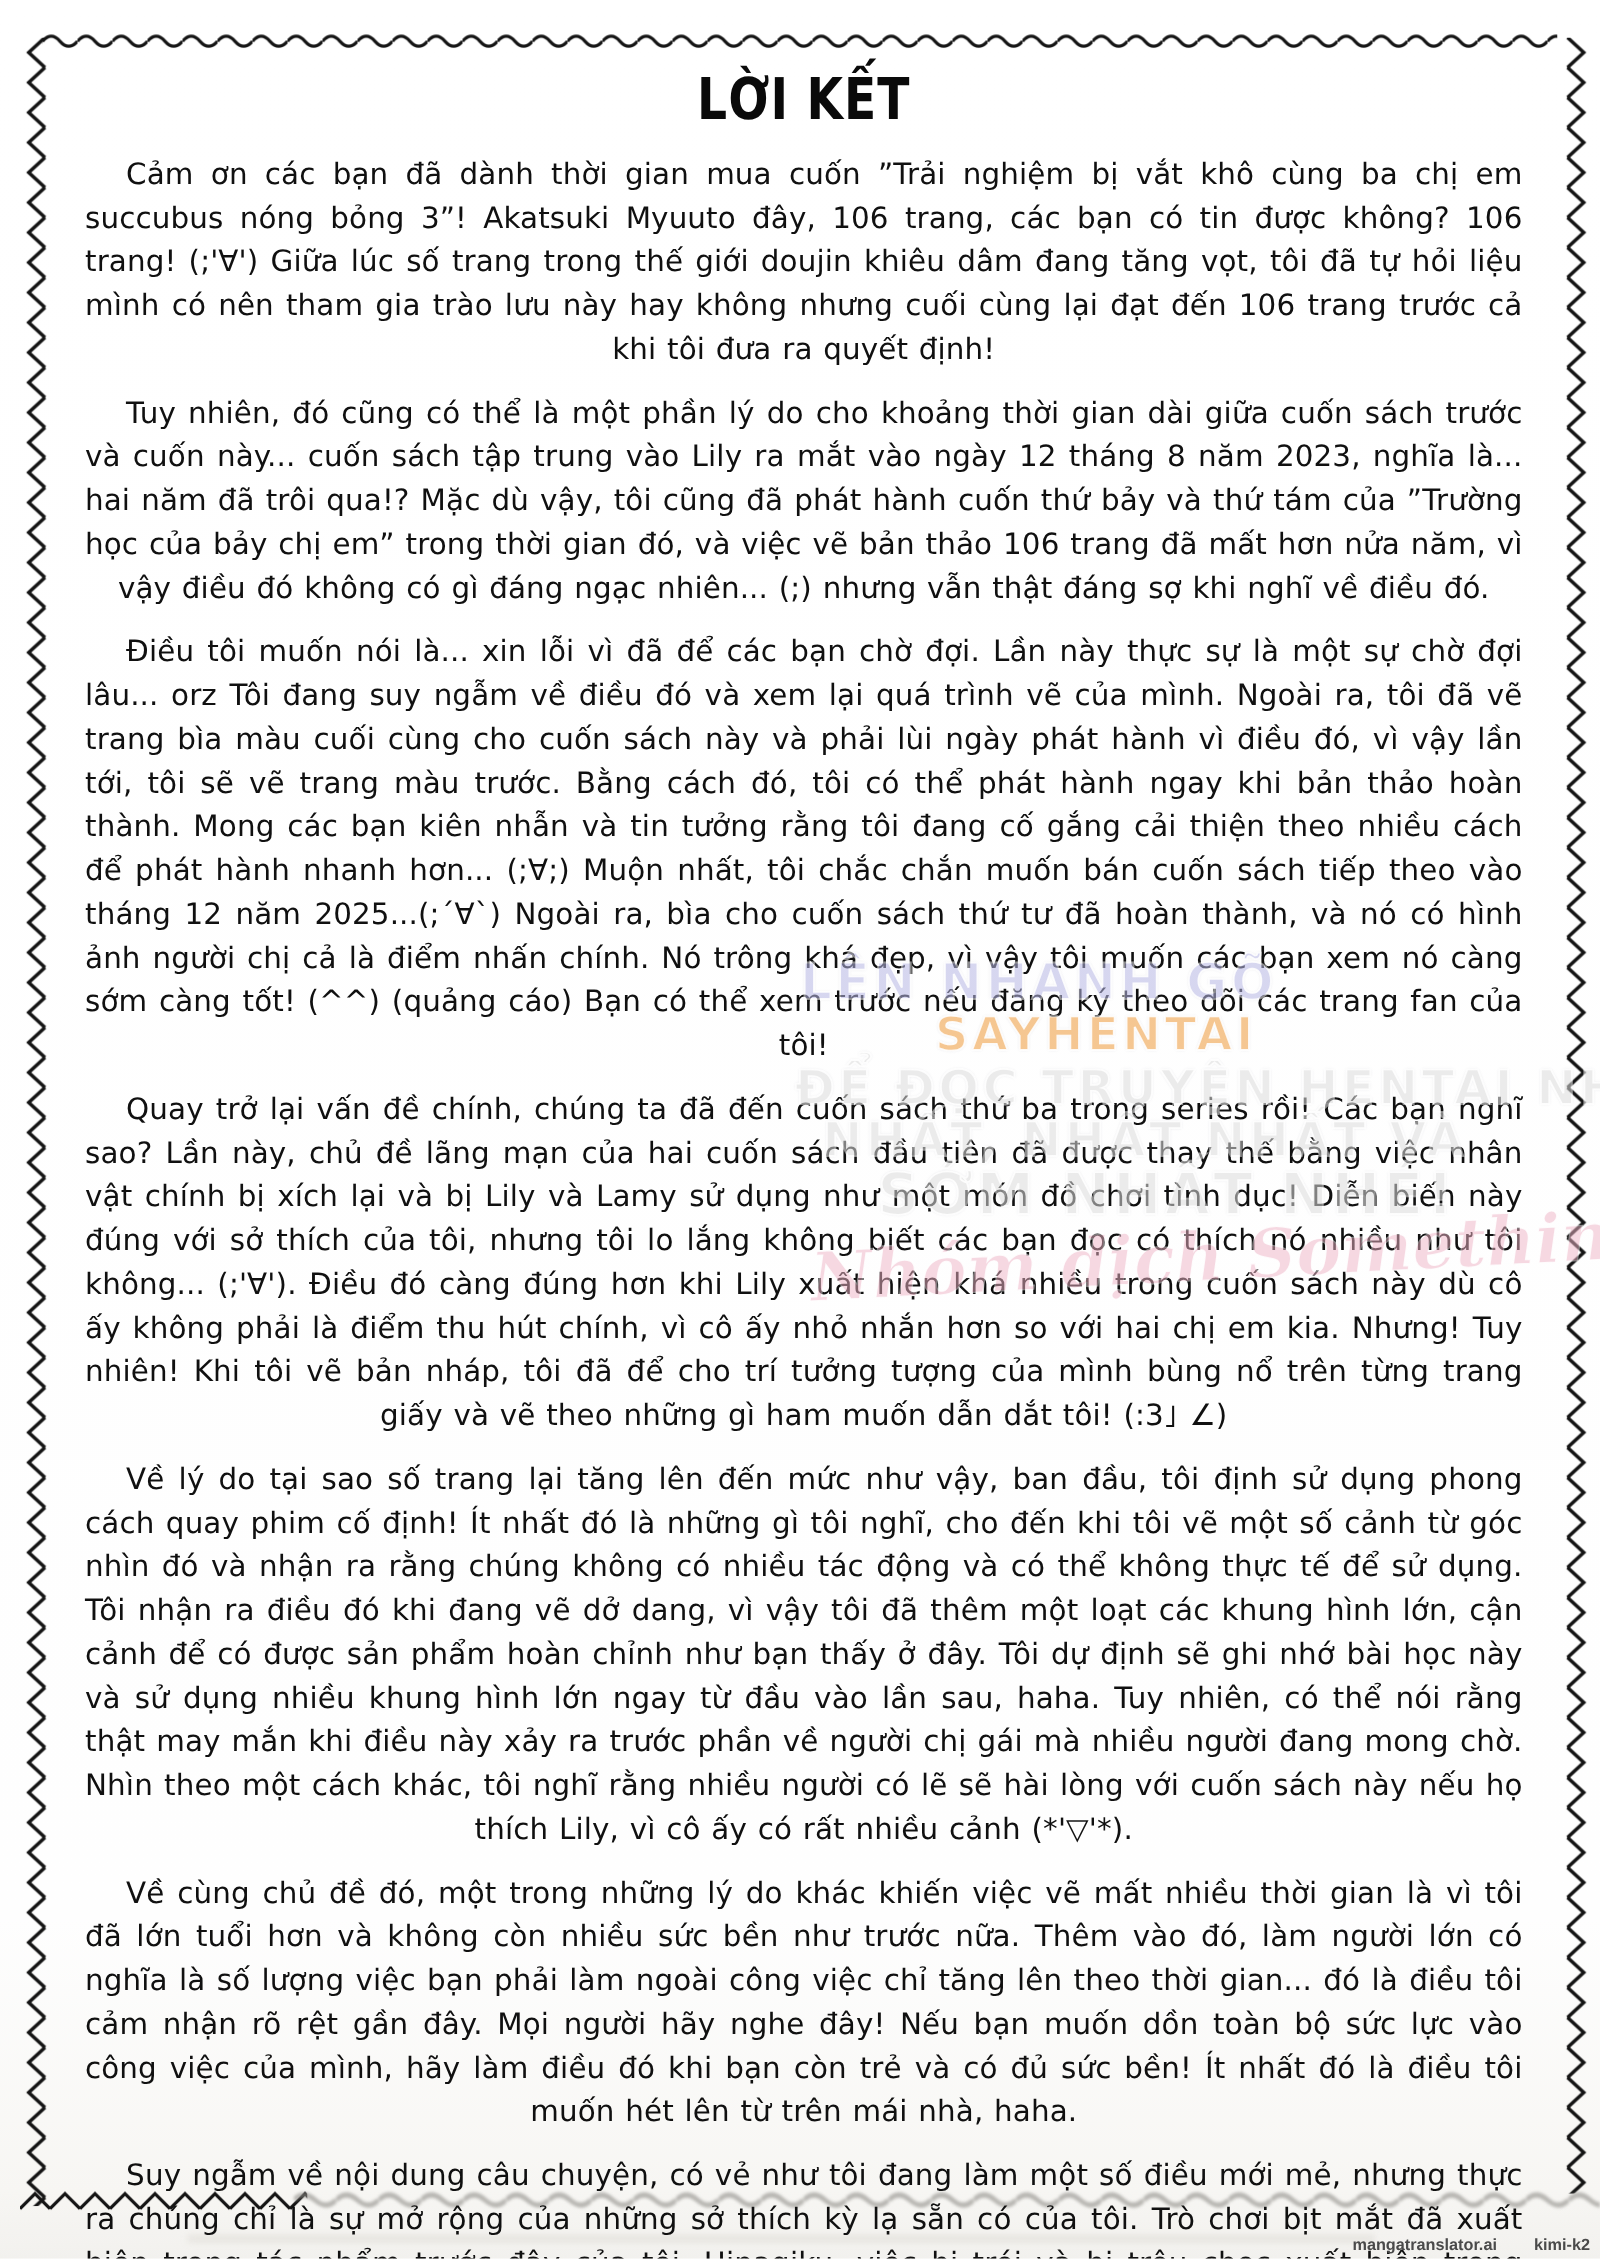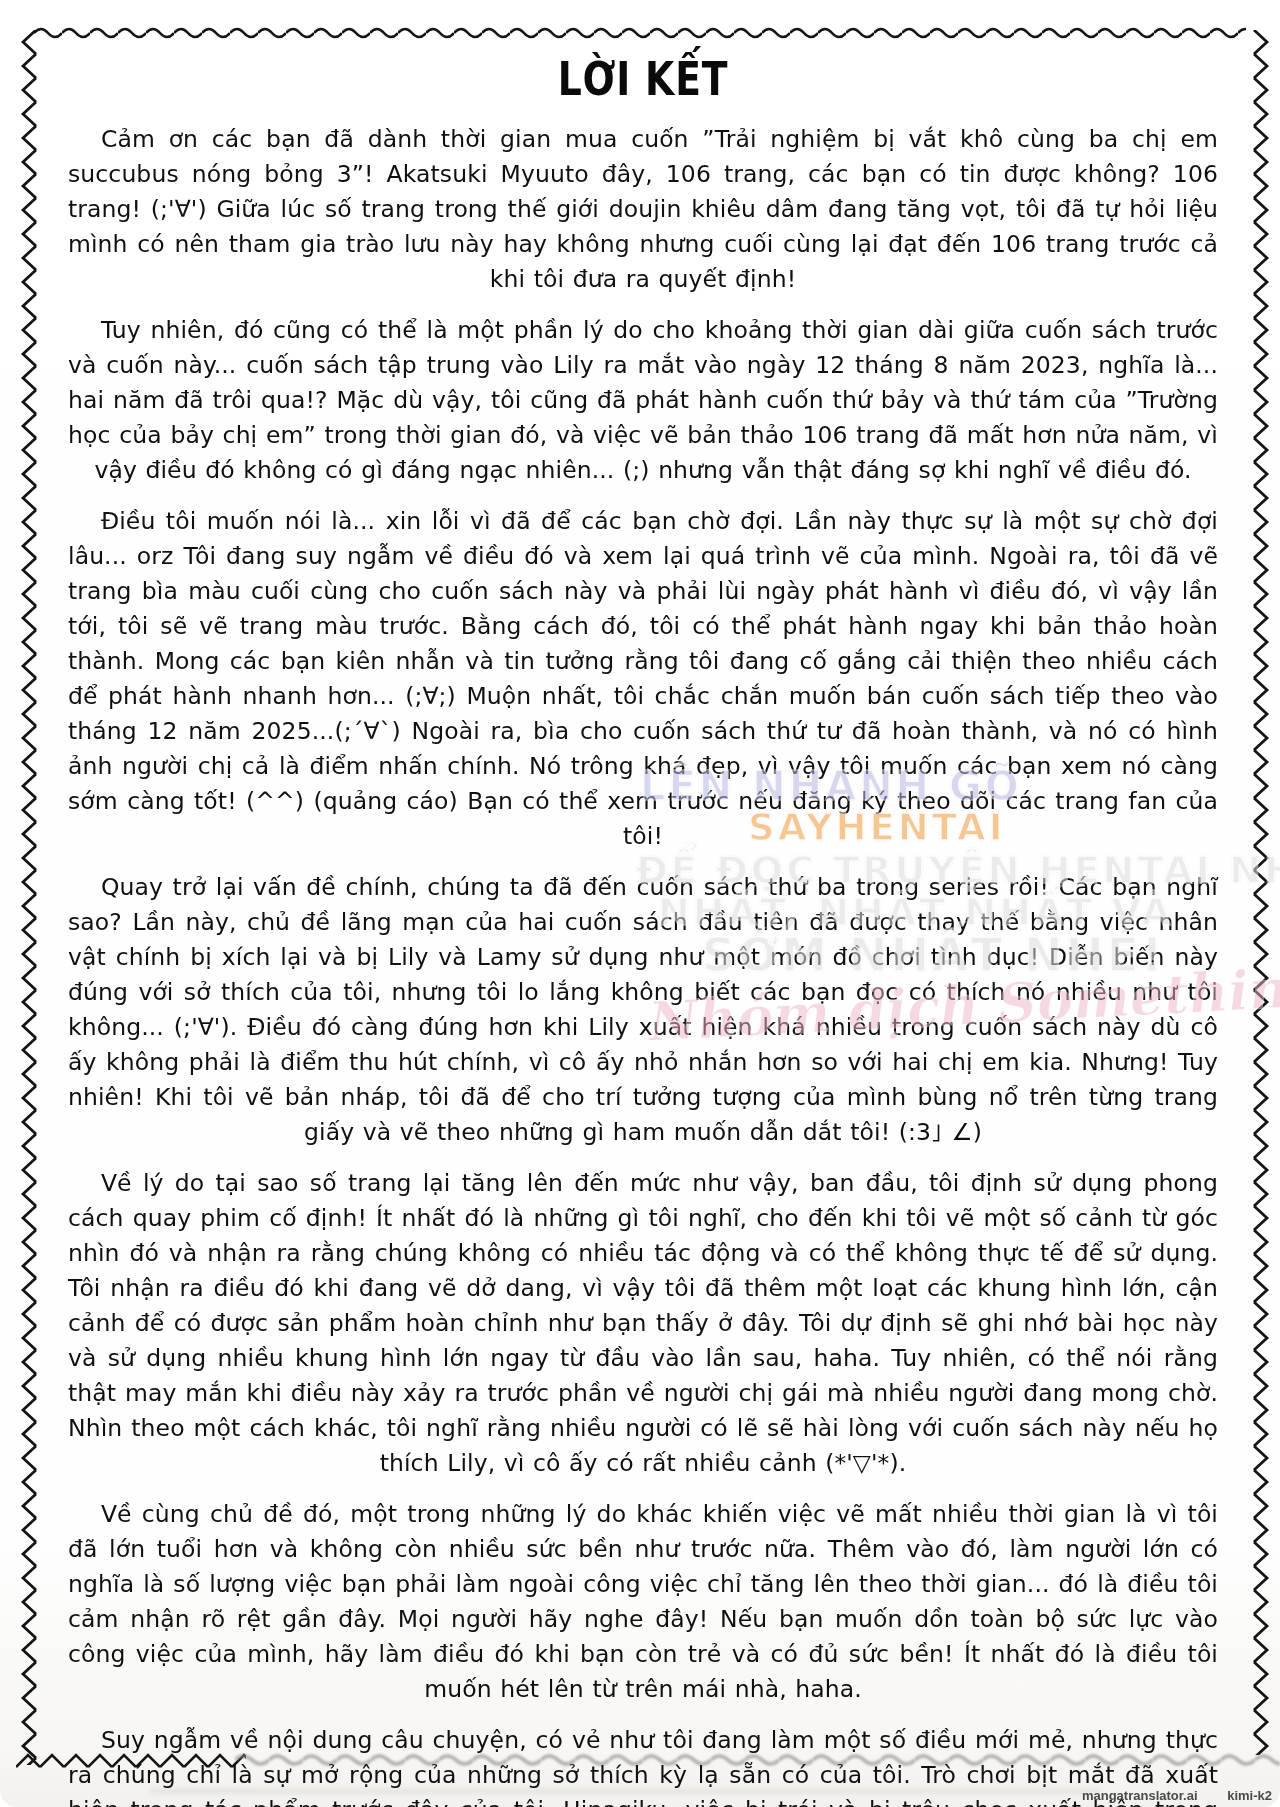--- a/index.html
+++ b/index.html
@@ -3,21 +3,20 @@
 <meta charset="utf-8">
 <style>
   html,body{margin:0;padding:0;background:#ffffff;}
   .page{
     position:relative;
     width:1280px;height:1807px;
     background:linear-gradient(180deg,#ffffff 0%,#fefefe 85%,#f7f6f3 97%,#f2f1ee 100%);
     overflow:hidden;
     font-family:"DejaVu Sans",sans-serif;
     color:#101010;
-    border-radius:17px;
   }
   
   .border-svg{position:absolute;}
   .b-left{left:16px;top:30px;}
   .b-right{right:6px;top:30px;}
   .b-top{left:34px;top:22px;}
   .b-bottom-zig{left:16px;top:1750px;}
   .b-bottom-wave{left:235px;top:1748px;filter:blur(1.3px);opacity:.6;}
   .b-smudge{position:absolute;left:150px;top:1788px;width:950px;height:6px;
     background:#e3e1dc;filter:blur(2.5px);opacity:.8;}

